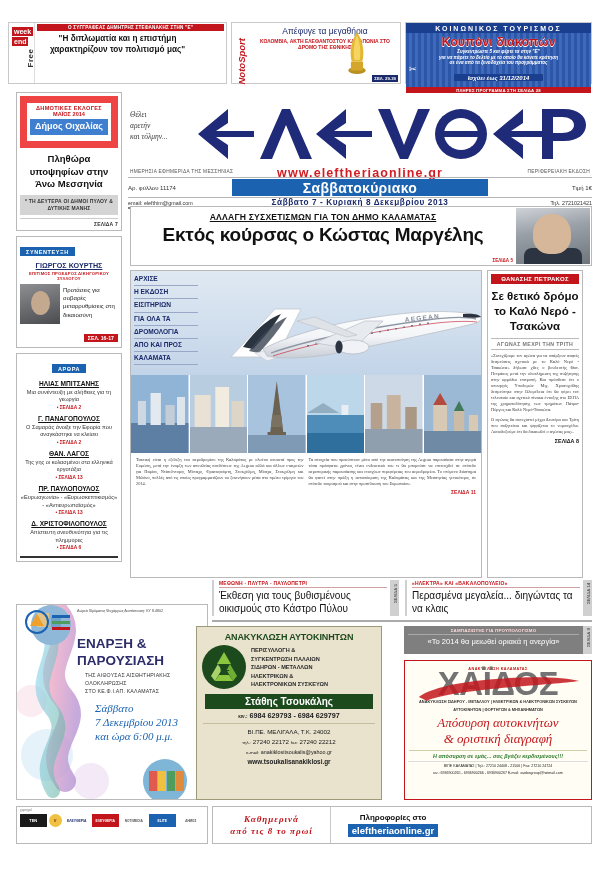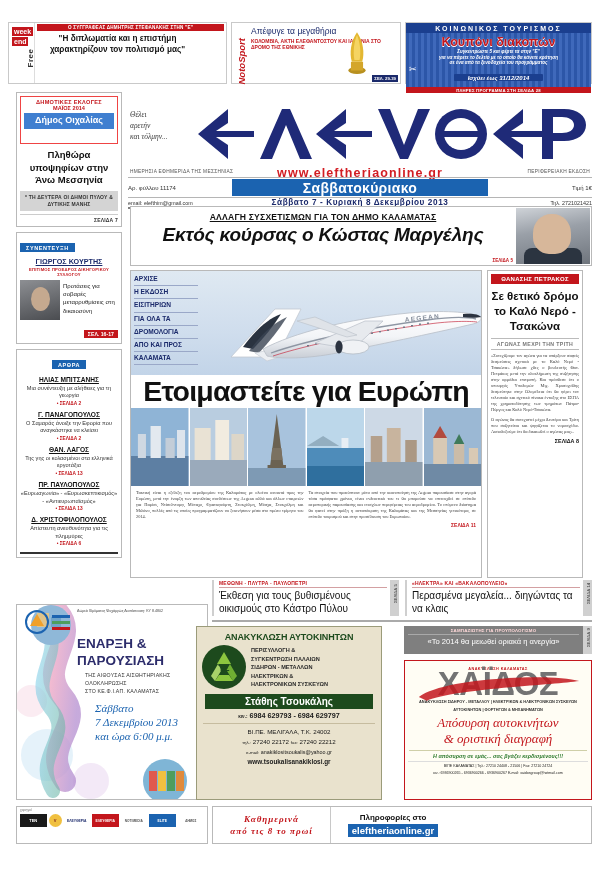--- a/index.html
+++ b/index.html
@@ -32,21 +32,21 @@
   .bn-free-photo::after{ content:''; position:absolute; left:9px; top:8px; width:24px; height:30px;
                    border-radius:50% 50% 45% 45%; background:#b49a86; }
   .pgtag { position:absolute; right:2px; bottom:1px; background:#c3161c; color:#fff;
            font-size:4.5px; font-weight:bold; padding:.8px 2px; }
 
   
   .bn-noto { width: 170px; border: 1px solid #c9c9c9; display: flex; background: #fff; position:relative;}
   .noto-rail { width: 17px; background:#fff; position: relative; }
   .noto-vert { position: absolute; left: -22px; top: 25px; width: 62px; transform: rotate(-90deg);
                font-size: 9.5px; font-weight: bold; color: #c3161c; font-style: italic; }
-  .noto-body { flex: 1; padding: 3px 1px 0 2px; }
+  .noto-body { flex: 1; padding: 3px 1px 0 2px; text-align: center; }
   .noto-h { font-size: 8.5px; color: #1b2a6b; line-height: 10px; }
   .noto-s { font-size: 5px; color: #c3161c; font-weight: bold; line-height: 6.2px; margin-top:2px;}
   .noto-cup { position: absolute; right: 30px; top: 4px; width: 26px; height: 48px; }
   .noto-tag { position:absolute; right:2px; bottom:1px; background:#1b2a6b; color:#fff;
               font-size:4.3px; font-weight:bold; padding:.8px 2px; }
 
   
   .bn-coupon { flex: 1; border: 1px solid #c9c9c9; background: #f4f7fc; position: relative; }
   .cp-top { background: #1b3f8f; color: #fff; font-size: 7px; font-weight: bold;
             letter-spacing: 2px; text-align: center; padding: 1.5px 0; }
@@ -86,21 +86,21 @@
   .mast-row2 .cellL { width: 104px; font-size: 5.4px; color: #333; display:flex; align-items:center; }
   .mast-row2 .cellC { flex: 1; text-align: center; font-size: 8.2px; font-weight: bold;
                       color: #1b2a6b; letter-spacing: .6px; display:flex; align-items:center;
                       justify-content:center; }
   .mast-row2 .cellR { width: 104px; font-size: 5.4px; color: #333; display:flex;
                       align-items:center; justify-content:flex-end; }
 
   
   .side { position: absolute; left: 16px; top: 92px; width: 106px; }
   .side-box { border: 1px solid #b9b9b9; background: #fff; padding: 3px; margin-bottom: 5px; }
-  .elect-head { border: 1px solid #ef4444; text-align: center; padding: 2px 0 14px; }
+  .elect-head { border: 7px solid #ef4444; text-align: center; padding: 2px 0 6px; }
   .elect-h1 { font-size: 5.6px; font-weight: bold; color: #c3161c; letter-spacing: .3px; }
   .elect-h2 { font-size: 5.6px; font-weight: bold; color: #c3161c; }
   .elect-bar { margin: 2px 3px 0; background: #3f7fd0; color: #fff; font-size: 9px;
                font-weight: bold; text-align: center; line-height: 11px; padding: 2px 0 3px; }
   .elect-title { font-size: 9.5px; font-weight: bold; color: #111; text-align: center;
                  line-height: 12.5px; padding: 5px 0 4px; }
   .elect-note { background: #d4d4d4; color: #333; font-size: 5px; font-weight: bold;
                 text-align: center; line-height: 7px; padding: 3px 2px; letter-spacing:.2px;}
   .sel-line { text-align: right; font-size: 5px; color: #333; font-weight: bold;
               border-top: 1px solid #ccc; margin-top: 3px; padding-top: 2px; letter-spacing: .2px;}
@@ -128,21 +128,21 @@
   .art-page { text-align: center; font-size: 4.8px; color: #c3161c; font-weight: bold; margin-top: 1px; }
   .art-rule { border-bottom: 2px solid #333; margin-top: 6px; }
 
   
   .lead { position: absolute; left: 130px; top: 206px; width: 462px; height: 60px;
           border: 1px solid #b9b9b9; background: #fff; }
   .lead-kicker { text-align: center; font-size: 8.6px; font-weight: bold; color: #111;
                  letter-spacing: .2px; padding-top: 5px; text-decoration: underline;
                  padding-right: 76px; }
   .lead-title { text-align: center; font-size: 19px; font-weight: bold; color: #111;
-                letter-spacing: -.2px; padding-top: 2px; padding-right: 76px; font-style: italic; }
+                letter-spacing: -.2px; padding-top: 2px; padding-right: 76px; }
   .lead-photo { position: absolute; right: 1px; top: 1px; width: 74px; height: 56px;
                 background: linear-gradient(170deg,#cfd3d8 0%,#9aa0a8 40%,#6f757d 100%);
                 overflow: hidden; }
   .lead-photo::after { content: ''; position: absolute; left: 17px; top: 6px; width: 38px;
                        height: 40px; border-radius: 48% 48% 42% 42%; background: #d7b79a; }
   .lead-photo::before { content: ''; position: absolute; left: 8px; bottom: 0; width: 58px;
                         height: 16px; background: #2b3440; border-radius: 8px 8px 0 0; }
   .lead-sel { position: absolute; right: 78px; bottom: 2px; font-size: 4.6px; color: #c3161c;
               font-weight: bold; }
 
@@ -504,21 +504,20 @@
         <path d="M118 56 L168 34 L186 34 L156 62 Z" fill="#e7eaee" stroke="#b9bfc8" stroke-width="0.7"></path>
         <path d="M100 34 L150 50 L160 48 L118 30 Z" fill="#dfe3e8" stroke="#b9bfc8" stroke-width="0.6"></path>
 
         <ellipse cx="156" cy="60" rx="16" ry="7" fill="#f0f2f5" stroke="#b0b7c0" stroke-width="0.7"></ellipse>
         <ellipse cx="142" cy="60" rx="3.6" ry="6.4" fill="#2b3340"></ellipse>
 
         <text x="208" y="35" font-family="Liberation Sans, sans-serif" font-size="6.6" font-weight="bold" fill="#8b93a0" letter-spacing="1.2" transform="rotate(-6 208 35)">AEGEAN</text>
       </svg>
     </div>
 
-    <div class="feat-head">Ετοιμαστείτε για Ευρώπη</div>
 
     <div class="strip">
       <div>
         <svg class="cap-img" viewBox="0 0 50 78" preserveAspectRatio="none">
           <rect width="50" height="78" fill="#8fb4d6"></rect>
           <rect y="48" width="50" height="30" fill="#5d7fa3"></rect>
           <rect x="6" y="26" width="7" height="24" fill="#cfd8e2"></rect>
           <rect x="17" y="18" width="9" height="32" fill="#e3e9ef"></rect>
           <rect x="30" y="30" width="8" height="20" fill="#c3cdd8"></rect>
           <rect x="40" y="22" width="7" height="28" fill="#dde4ec"></rect>

